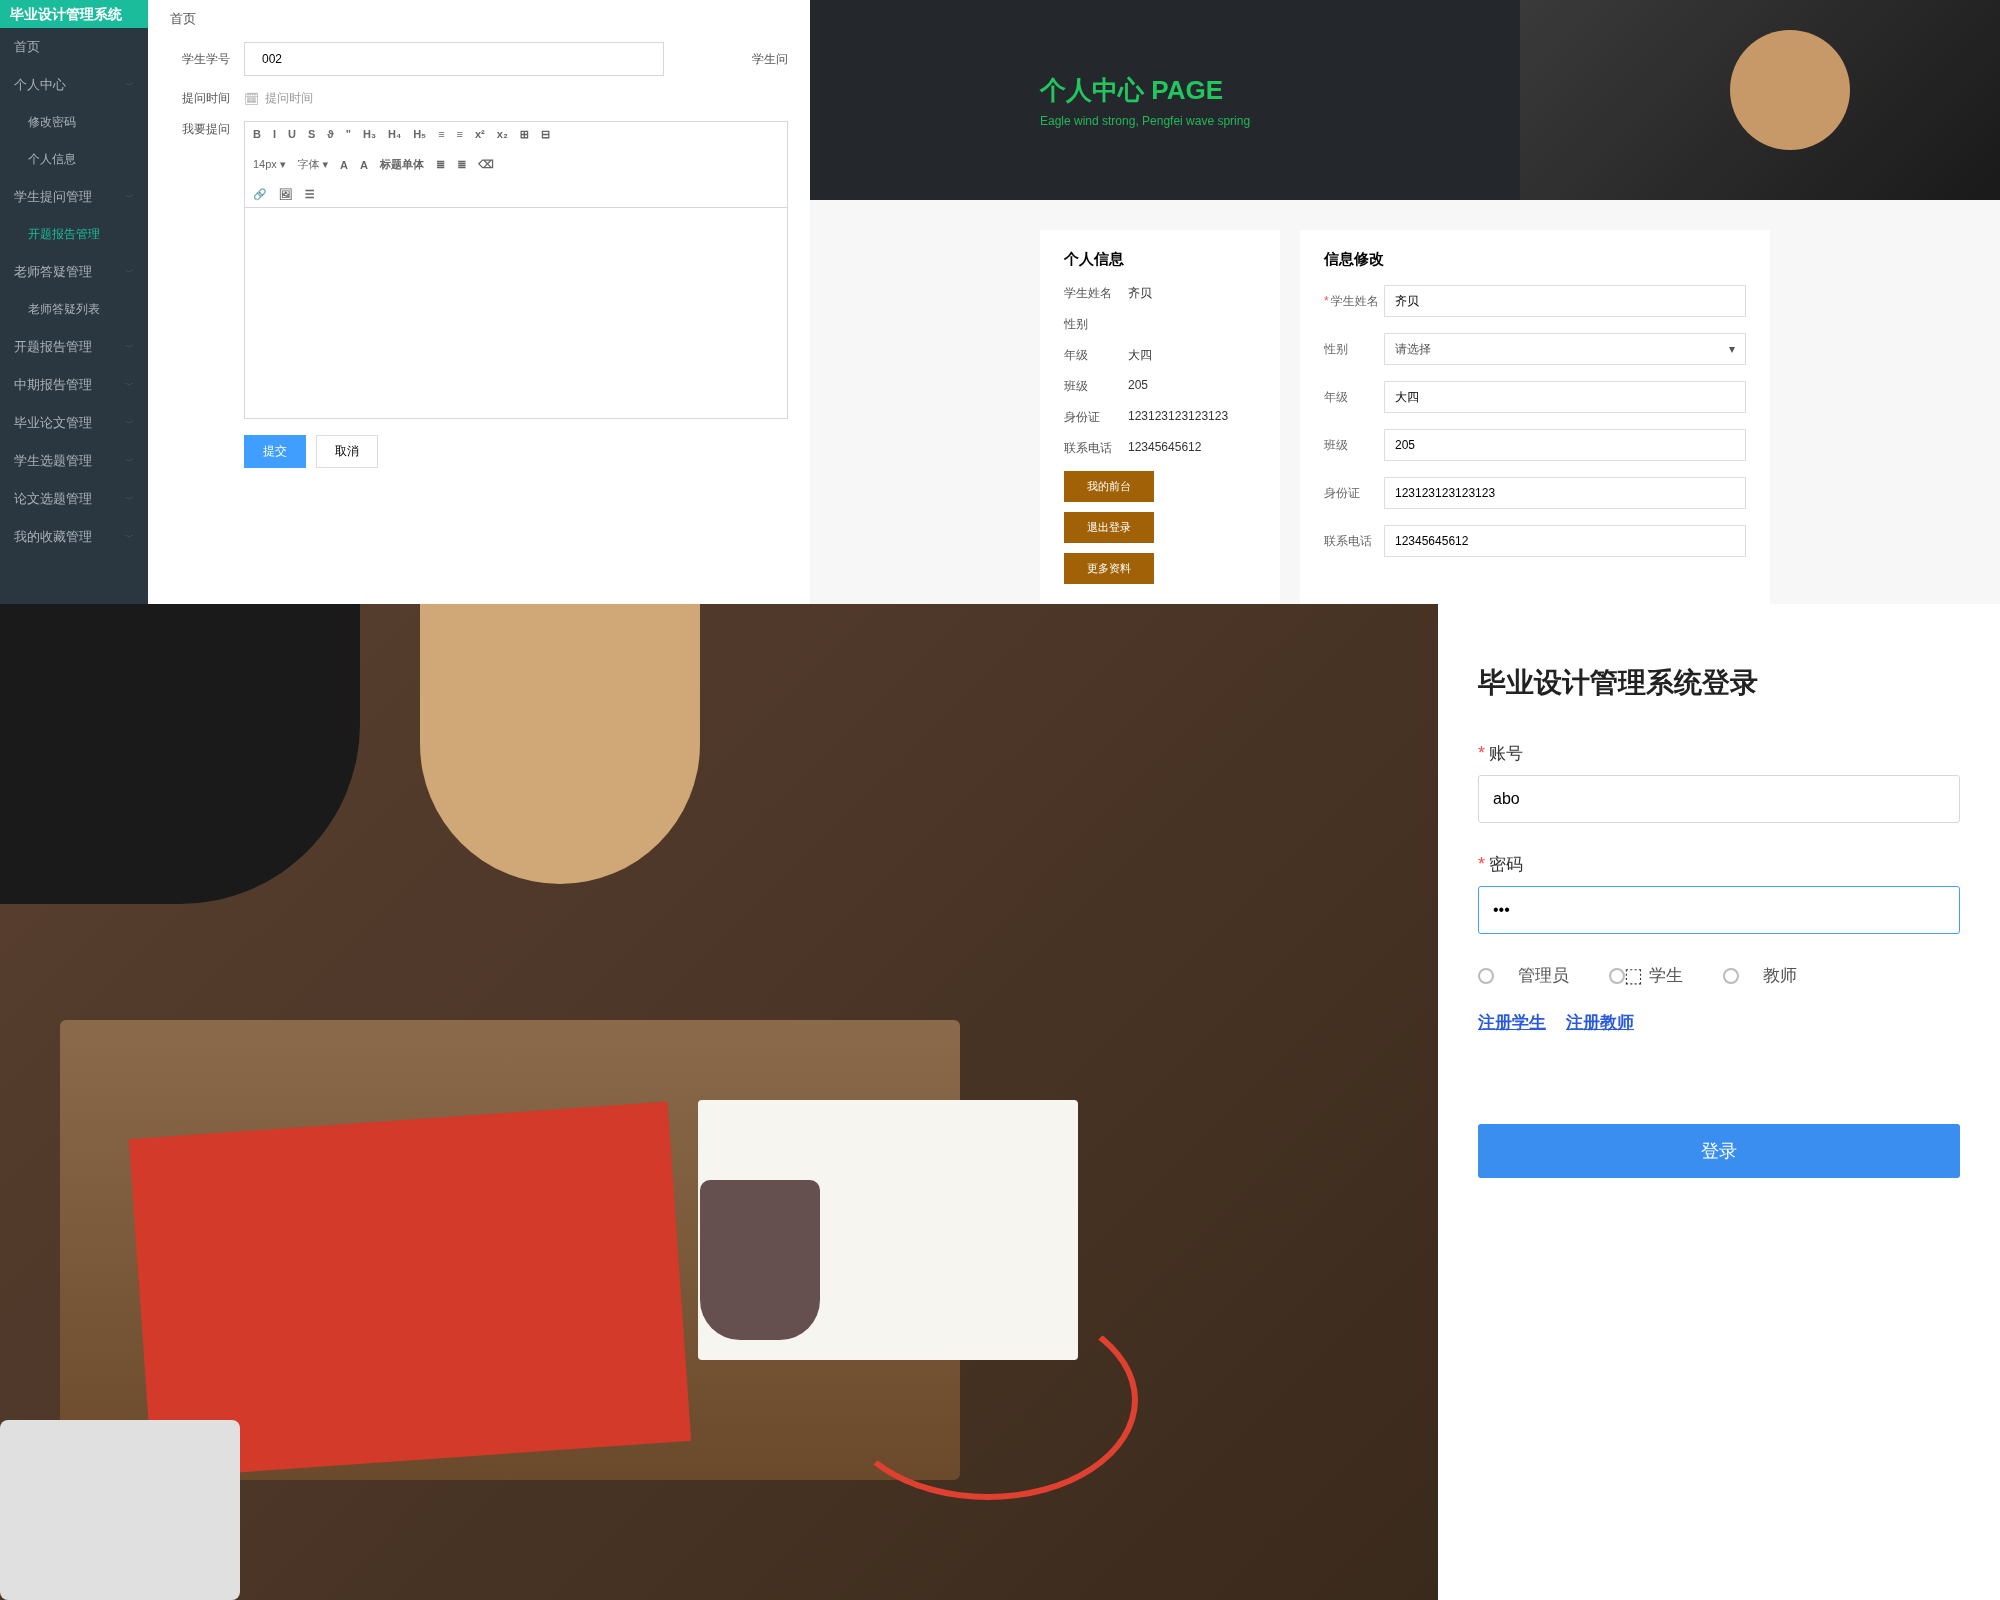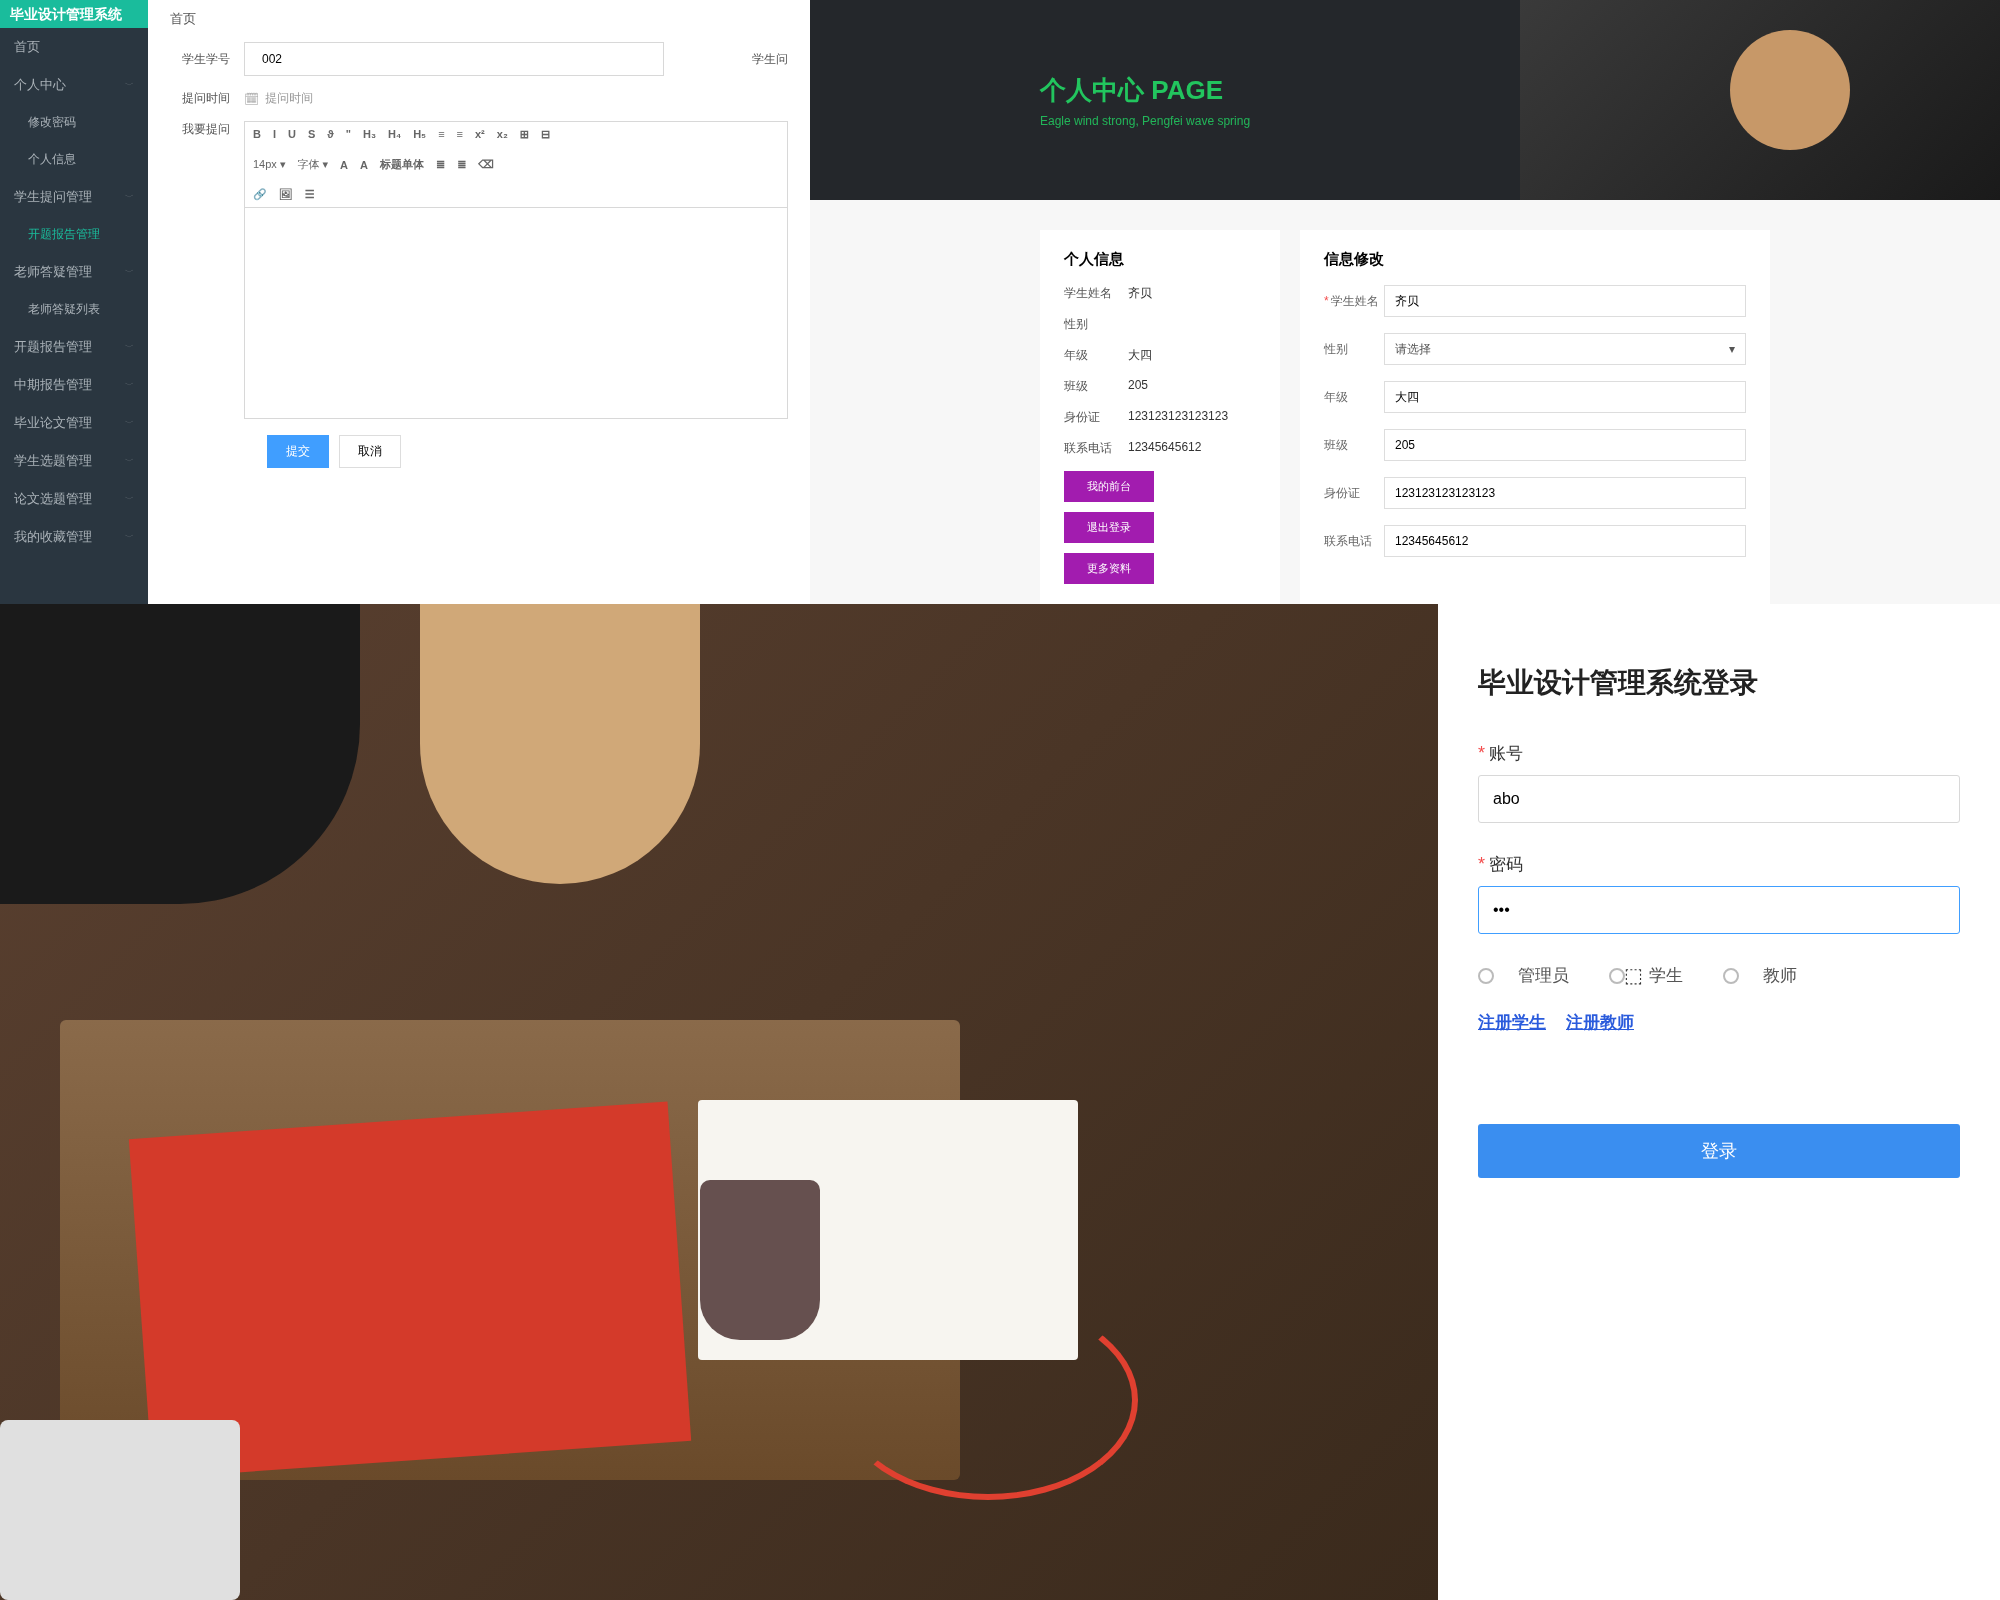--- a/index.html
+++ b/index.html
@@ -20,38 +20,38 @@
 .p1-input { flex: 0 0 420px; height: 34px; border: 1px solid #d8d8d8; padding: 0 17px; font-size: 12px; }
 .p1-select { width: 145px; height: 28px; border: 1px solid #d8d8d8; font-size: 12px; color: #999; padding: 0 8px; background: #fff; position: relative; }
 .p1-select::after { content: "▾"; position: absolute; right: 8px; color: #aaa; }
 .p1-side-label { font-size: 12px; color: #555; margin-left: auto; }
 .p1-editor { border: 1px solid #d8d8d8; }
 .p1-toolbar { border-bottom: 1px solid #d8d8d8; padding: 6px 8px; display: flex; flex-wrap: wrap; gap: 10px; align-items: center; font-size: 11px; color: #666; }
 .p1-tool-icon { font-weight: bold; cursor: pointer; }
 .p1-editor-body { height: 210px; background: #fff; }
 .p1-btns { margin-top: 16px; display: flex; gap: 10px; }
 .p1-btn { padding: 7px 18px; font-size: 12px; border: 1px solid #ddd; background: #fff; cursor: pointer; }
-.p1-btn.primary { background: #409eff; color: #fff; border-color: #409eff; margin-left: 23px; }
+.p1-btn.primary { background: #409eff; color: #fff; border-color: #409eff; }
 
 
 .panel2 { position: absolute; top: 0; left: 810px; width: 1190px; height: 604px; background: #f7f7f7; }
 .p2-hero { height: 200px; background: #24272b; position: relative; color: #22c55e; display: flex; align-items: center; padding-left: 230px; }
 .p2-hero-title { font-size: 26px; font-weight: bold; }
 .p2-hero-sub { font-size: 12px; margin-top: 6px; opacity: 0.9; }
 .p2-hero-img { position: absolute; right: 0; top: 0; width: 480px; height: 200px; background: linear-gradient(135deg, #3a3a3a 0%, #1a1a1a 100%); }
 .p2-hero-img::before { content: ""; position: absolute; right: 150px; top: 30px; width: 120px; height: 120px; border-radius: 50%; background: #c79868; }
 .p2-body { display: flex; gap: 20px; padding: 30px 230px 0 230px; }
 .p2-card { background: #fff; padding: 20px 24px; }
 .p2-card.left { width: 240px; }
 .p2-card.right { flex: 1; }
 .p2-card-title { font-size: 15px; font-weight: bold; margin-bottom: 16px; }
 .p2-info-row { display: flex; font-size: 12px; margin-bottom: 14px; color: #4a4a4a; }
 .p2-info-label { width: 64px; color: #555; }
 .p2-info-value { color: #333; }
-.p2-red-btn { display: block; width: 90px; padding: 8px 0; text-align: center; background: #a21caf; color: #fff; font-size: 11px; margin-bottom: 10px; cursor: pointer; }
+.p2-red-btn { display: block; width: 90px; padding: 8px 0; text-align: center; background: #a16207; color: #fff; font-size: 11px; margin-bottom: 10px; cursor: pointer; }
 .p2-form-row { display: flex; align-items: center; margin-bottom: 16px; }
 .p2-form-label { width: 60px; font-size: 12px; color: #666; }
 .p2-form-label.req::before { content: "*"; color: #f34d4d; margin-right: 2px; }
 .p2-form-input { flex: 1; height: 32px; border: 1px solid #ddd; padding: 0 10px; font-size: 12px; }
 .p2-form-select { flex: 1; height: 32px; border: 1px solid #ddd; padding: 0 10px; font-size: 12px; display: flex; align-items: center; justify-content: space-between; color: #555; }
 
 
 .panel3 { position: absolute; top: 604px; left: 0; width: 2000px; height: 996px; display: flex; }
 .p3-img { width: 1438px; background: linear-gradient(135deg, #5a4030 0%, #3a2a1c 100%); position: relative; }
 .p3-img::before { content: ""; position: absolute; left: 60px; bottom: 120px; width: 900px; height: 460px; background: linear-gradient(180deg, #8a6a4a 0%, #6a4a2a 100%); border-radius: 6px; }

